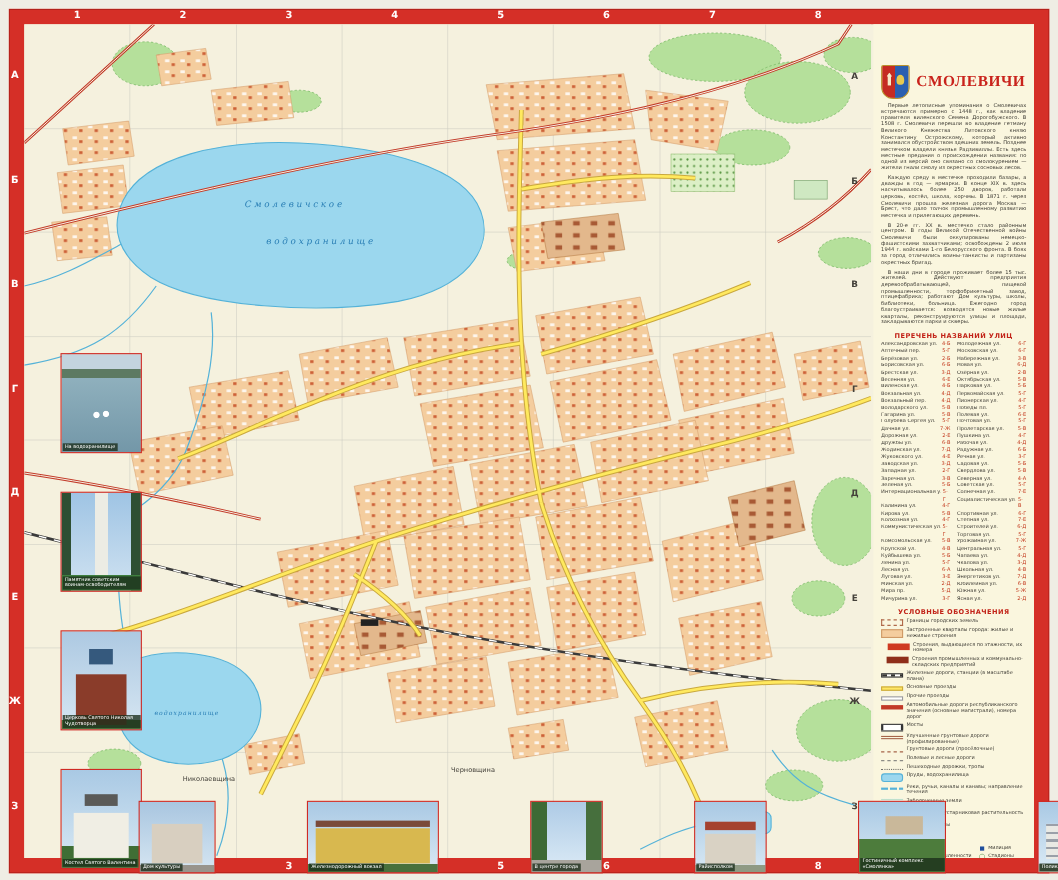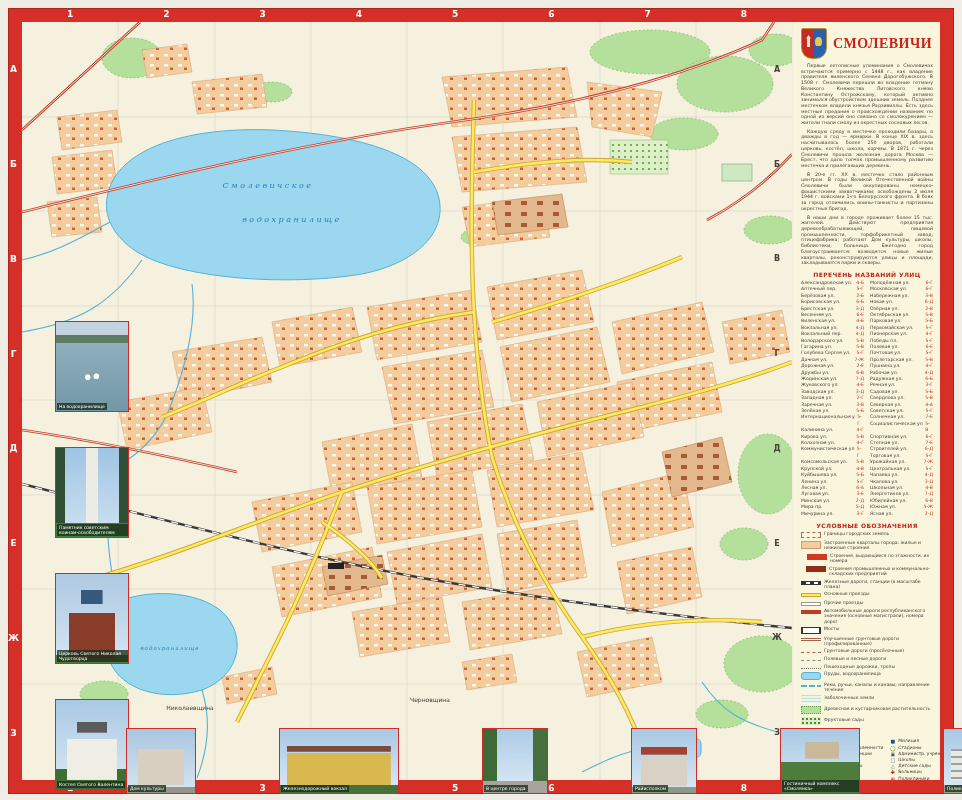--- a/index.html
+++ b/index.html
@@ -17,21 +17,21 @@
   .gridletters{position:absolute;left:7px;top:22px;width:13px;height:758px;display:flex;flex-direction:column;z-index:2;}
   .gridletters span{flex:1;display:flex;align-items:center;justify-content:center;color:#fff;font-weight:bold;font-size:9px;}
   .gridletters-right{position:absolute;left:770px;top:22px;width:14px;height:758px;display:flex;flex-direction:column;z-index:5;}
   .gridletters-right span{flex:1;display:flex;align-items:center;justify-content:center;color:#44413a;font-weight:bold;font-size:8px;}
   
   .mapwrap{position:absolute;left:22px;top:22px;width:770px;height:758px;overflow:hidden;}
   .lakelabel{font-family:"DejaVu Serif",serif;font-style:italic;fill:#2a7fb5;}
   
   .sidebar{position:absolute;left:794px;top:22px;width:146px;height:758px;background:var(--sidebar-bg,#faf6de);
     box-sizing:border-box;padding:6px 7px;overflow:hidden;}
-  .sb-head{display:flex;align-items:center;gap:6px;margin-bottom:4px;}
+  .sb-head{display:flex;align-items:center;gap:6px;margin-bottom:4px;margin-top:31px;}
   .shield{width:24px;height:29px;flex:0 0 24px;border:1.5px solid #b9932e;border-radius:2px 2px 11px 11px;
     background:linear-gradient(90deg,#c52b22 0 50%,#2b5fb0 50%);position:relative;}
   .shield:before{content:"";position:absolute;left:4px;top:6px;width:5px;height:12px;background:#f4e9c8;
     clip-path:polygon(50% 0,100% 30%,80% 30%,80% 100%,20% 100%,20% 30%,0 30%);}
   .shield:after{content:"";position:absolute;right:4px;top:8px;width:7px;height:9px;border-radius:50% 50% 40% 40%;
     background:#e8c94f;}
   .sb-title{font-family:"Liberation Serif","DejaVu Serif",serif;font-weight:bold;font-size:14px;
     letter-spacing:.5px;color:var(--title-red,#c9231c);}
   .history p{font-size:4.7px;line-height:5.7px;text-align:justify;color:#3c3a33;margin:0 0 3px;text-indent:6px;}
   .sec-head{color:#c22318;font-weight:bold;font-size:6px;text-align:center;letter-spacing:.4px;margin:5px 0 2px;}

